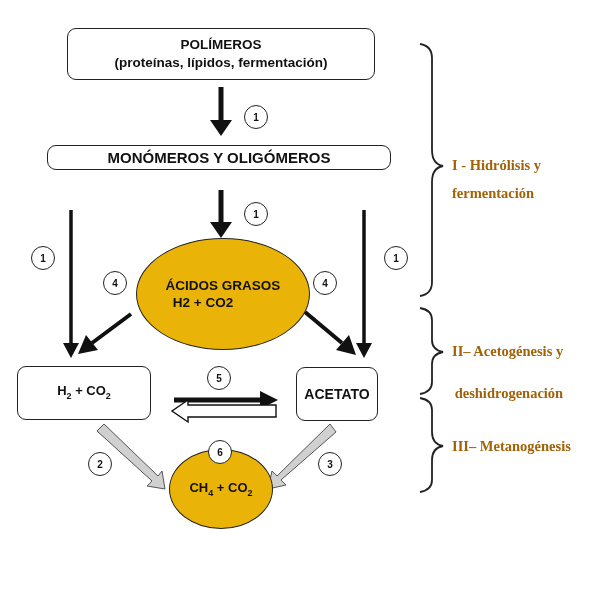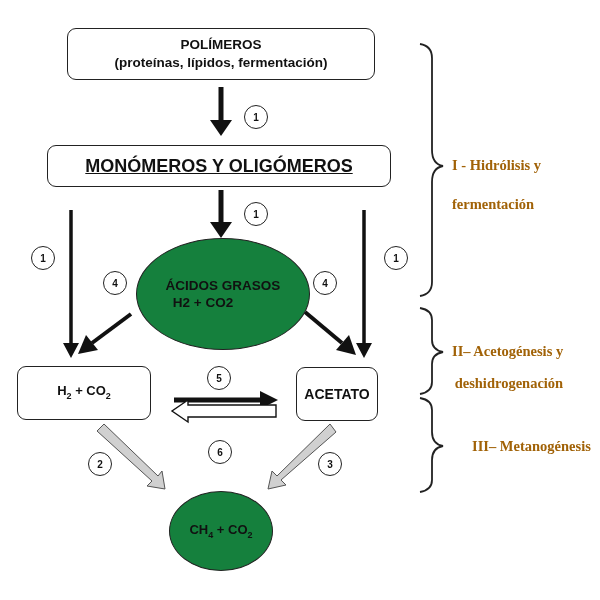--- a/index.html
+++ b/index.html
@@ -2,21 +2,21 @@
 <html><head>
 <meta charset="utf-8">
 <style>
   html, body { margin: 0; padding: 0; background: #ffffff; }
   body { width: 600px; height: 600px; position: relative; overflow: hidden;
          font-family: "Liberation Sans", sans-serif; color: #111; }
   svg#diagram { position: absolute; left: 0; top: 0; width: 600px; height: 600px; }
   .box { position: absolute; border: 1.6px solid #222; border-radius: 9px; background: #fff;
          display: flex; flex-direction: column; align-items: center; justify-content: center;
          font-weight: bold; font-size: 13px; text-align: center; line-height: 18px; box-sizing: border-box; }
-  .oval { position: absolute; border: 1.6px solid #222; border-radius: 50%; background: #15803d;
+  .oval { position: absolute; border: 1.6px solid #222; border-radius: 50%; background: #eab308;
           box-sizing: border-box; display: flex; flex-direction: column; align-items: center; justify-content: center;
           font-weight: bold; text-align: center; }
   .step { position: absolute; width: 24px; height: 24px; border: 1.4px solid #222; border-radius: 50%;
           box-sizing: border-box; font-size: 10px; font-weight: bold; display: flex; align-items: center;
           justify-content: center; background: #fff; }
   .phase { position: absolute; font-family: "Liberation Serif", serif; font-weight: bold; font-size: 14.5px;
            line-height: 26px; color: #a16207; }
 </style>
 </head>
 <body>
@@ -84,38 +84,38 @@
   <g>
     <path d="M420,398 Q432,400 432,410 L432,432 Q432,444 443,446 Q432,448 432,460 L432,480 Q432,490 420,492" fill="none" stroke="#222" stroke-width="1.8"></path>
   </g>
 </svg>
 
 <div class="box" style="left:67px; top:28px; width:308px; height:52px; font-size:13.5px;">
   <span>POLÍMEROS</span>
   <span>(proteínas, lípidos, fermentación)</span>
 </div>
 
-<div class="box" style="left:47px; top:145px; width:344px; height:42px; font-size:18px;text-decoration:underline;">
+<div class="box" style="left:47px; top:145px; width:344px; height:25px; font-size:15px;">
   <span>MONÓMEROS Y OLIGÓMEROS</span>
 </div>
 
 <div class="oval" style="left:136px; top:238px; width:174px; height:112px; font-size:13.5px; line-height:17px;">
   <span>ÁCIDOS GRASOS</span>
   <span style="margin-right:40px;">H2 + CO2</span>
 </div>
 
 <div class="box" style="left:17px; top:366px; width:134px; height:54px; font-size:13px;">
   <span><span>H</span><sub style="font-size:9px;">2</sub><span style="white-space:pre;"> + CO</span><sub style="font-size:9px;">2</sub></span>
 </div>
 
 <div class="box" style="left:296px; top:367px; width:82px; height:54px; font-size:14px;">
   <span>ACETATO</span>
 </div>
 
-<div class="oval" style="left:169px; top:491px; width:104px; height:80px; font-size:13px;text-align:center;">
+<div class="oval" style="left:169px; top:449px; width:104px; height:80px; font-size:13px;text-align:center;">
   <span><span>CH</span><sub style="font-size:9px;">4</sub><span style="white-space:pre;"> + CO</span><sub style="font-size:9px;">2</sub></span>
 </div>
 
 <div class="step" style="left:244px; top:105px;">
     <span>1</span>
   </div>
 <div class="step" style="left:244px; top:202px;">
     <span>1</span>
   </div>
 <div class="step" style="left:31px; top:246px;">
@@ -138,21 +138,21 @@
   </div>
 <div class="step" style="left:88px; top:452px;">
     <span>2</span>
   </div>
 <div class="step" style="left:318px; top:452px;">
     <span>3</span>
   </div>
 
 <div class="phase" style="left:452px; top:152px;">
   <div>I - Hidrólisis y</div>
-  <div style="margin-top:13px;">fermentación</div>
+  <div style="margin-top:2px;">fermentación</div>
 </div>
 <div class="phase" style="left:452px; top:338px;text-align:right;">
   <div>II– Acetogénesis y</div>
-  <div style="margin-top:6px;">deshidrogenación</div>
+  <div style="margin-top:16px;">deshidrogenación</div>
 </div>
-<div class="phase" style="left:452px; top:433px;margin-left:20px;">
+<div class="phase" style="left:452px; top:433px;">
   <div>III– Metanogénesis</div>
 </div>
 
 </body></html>

